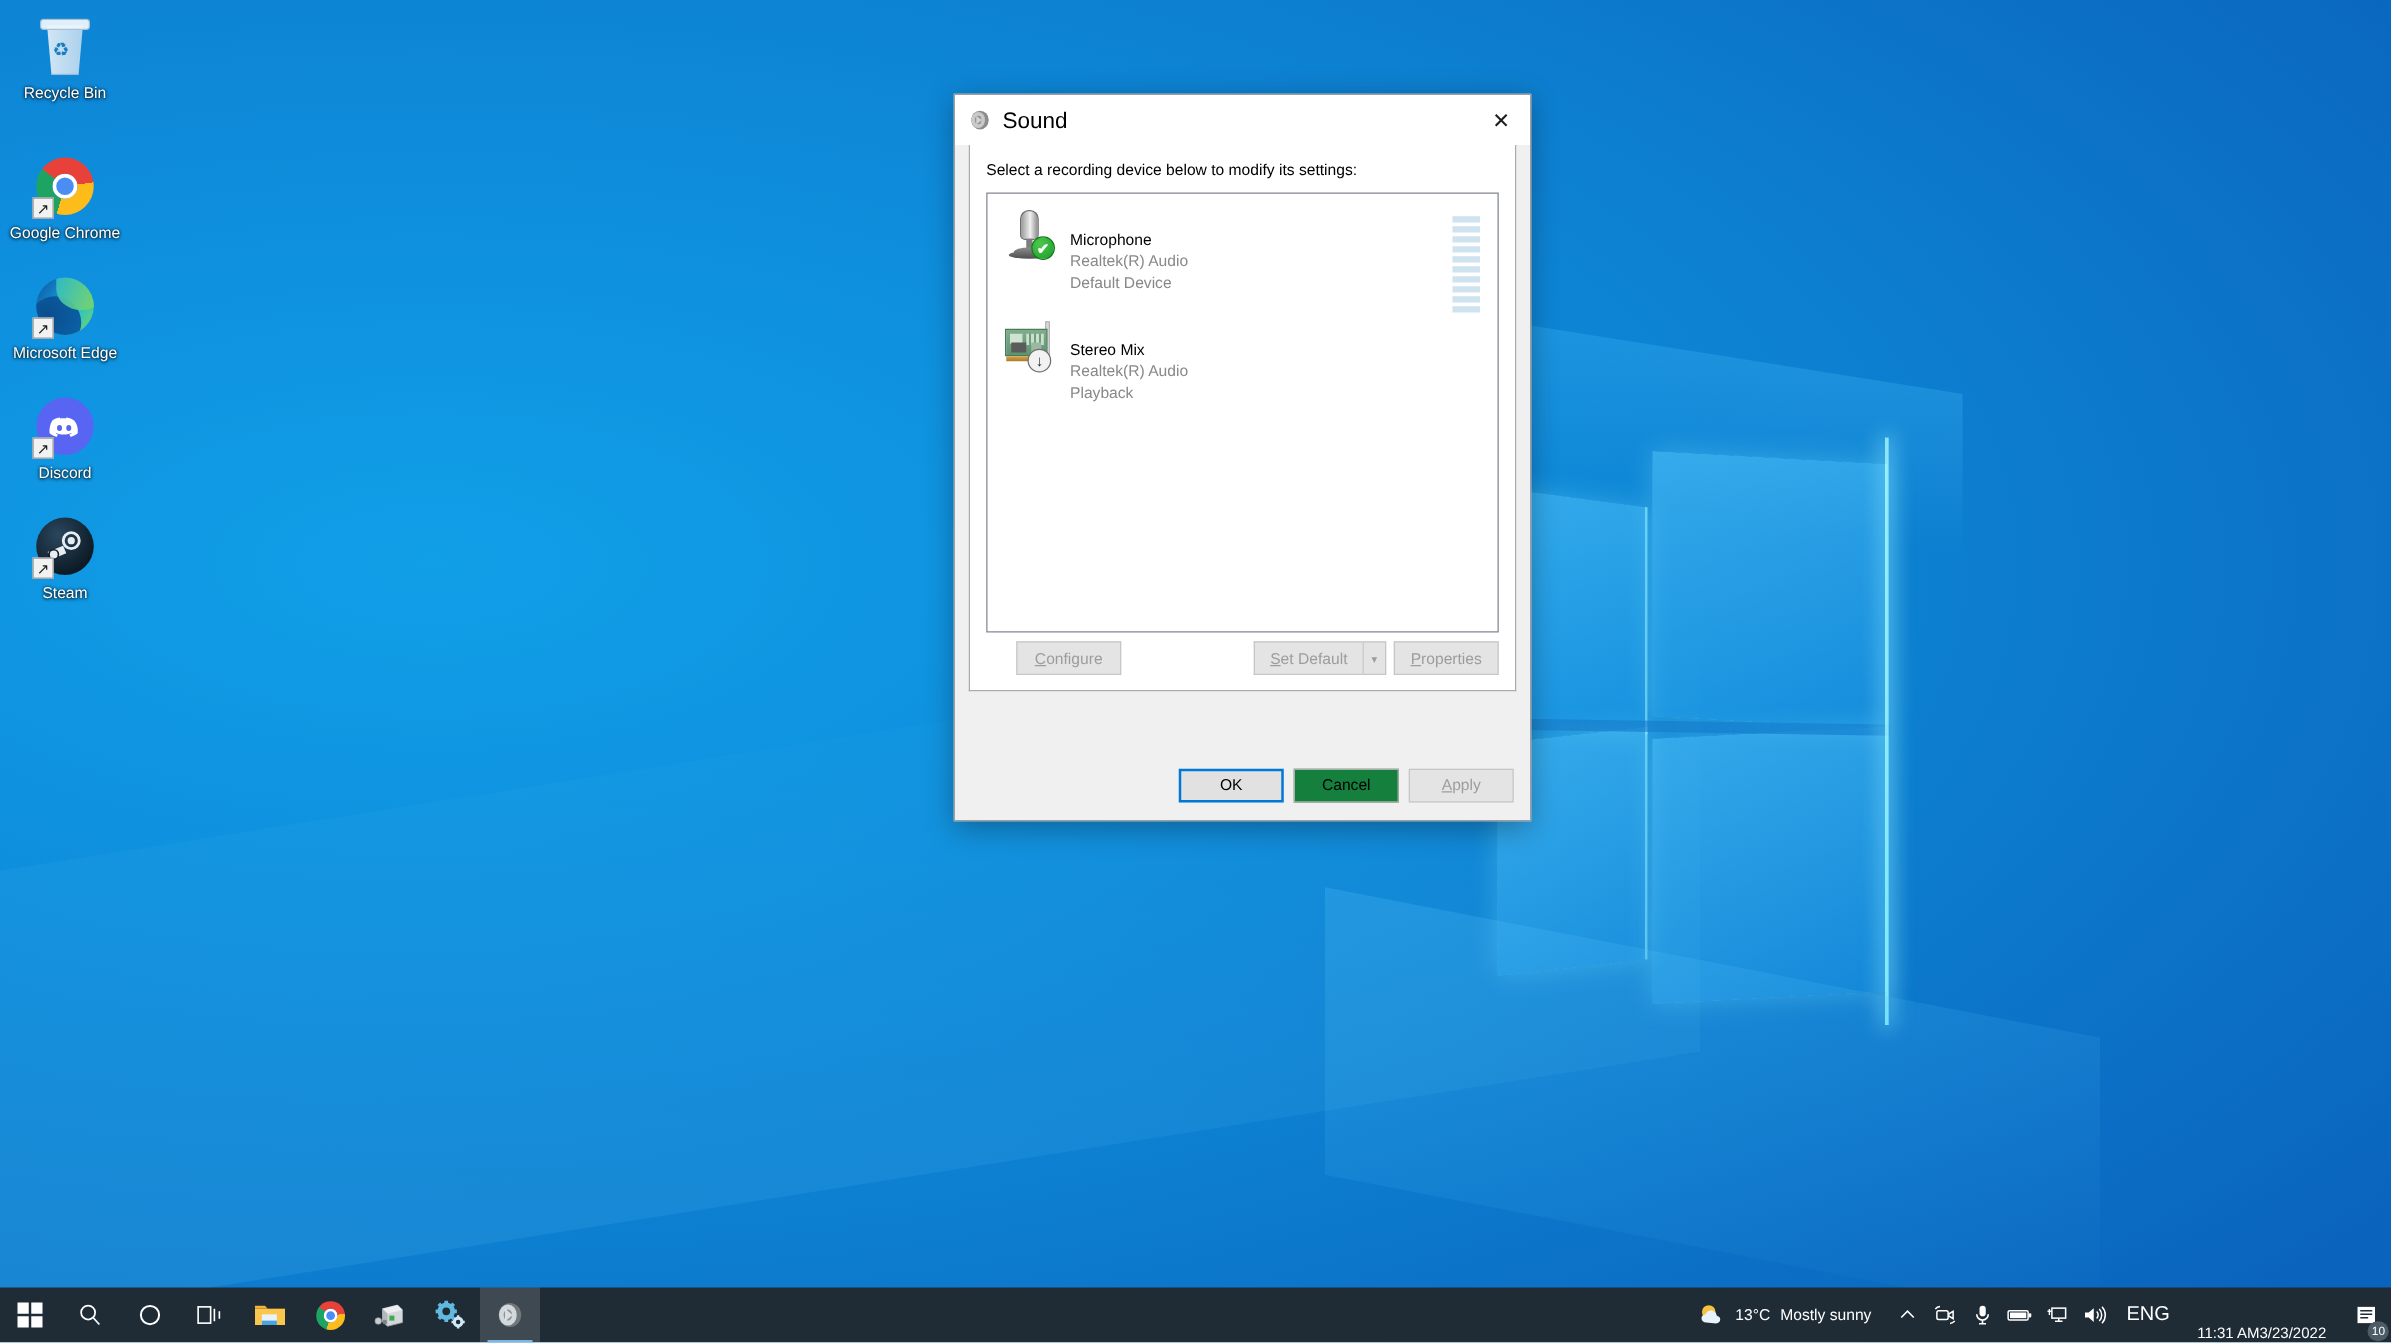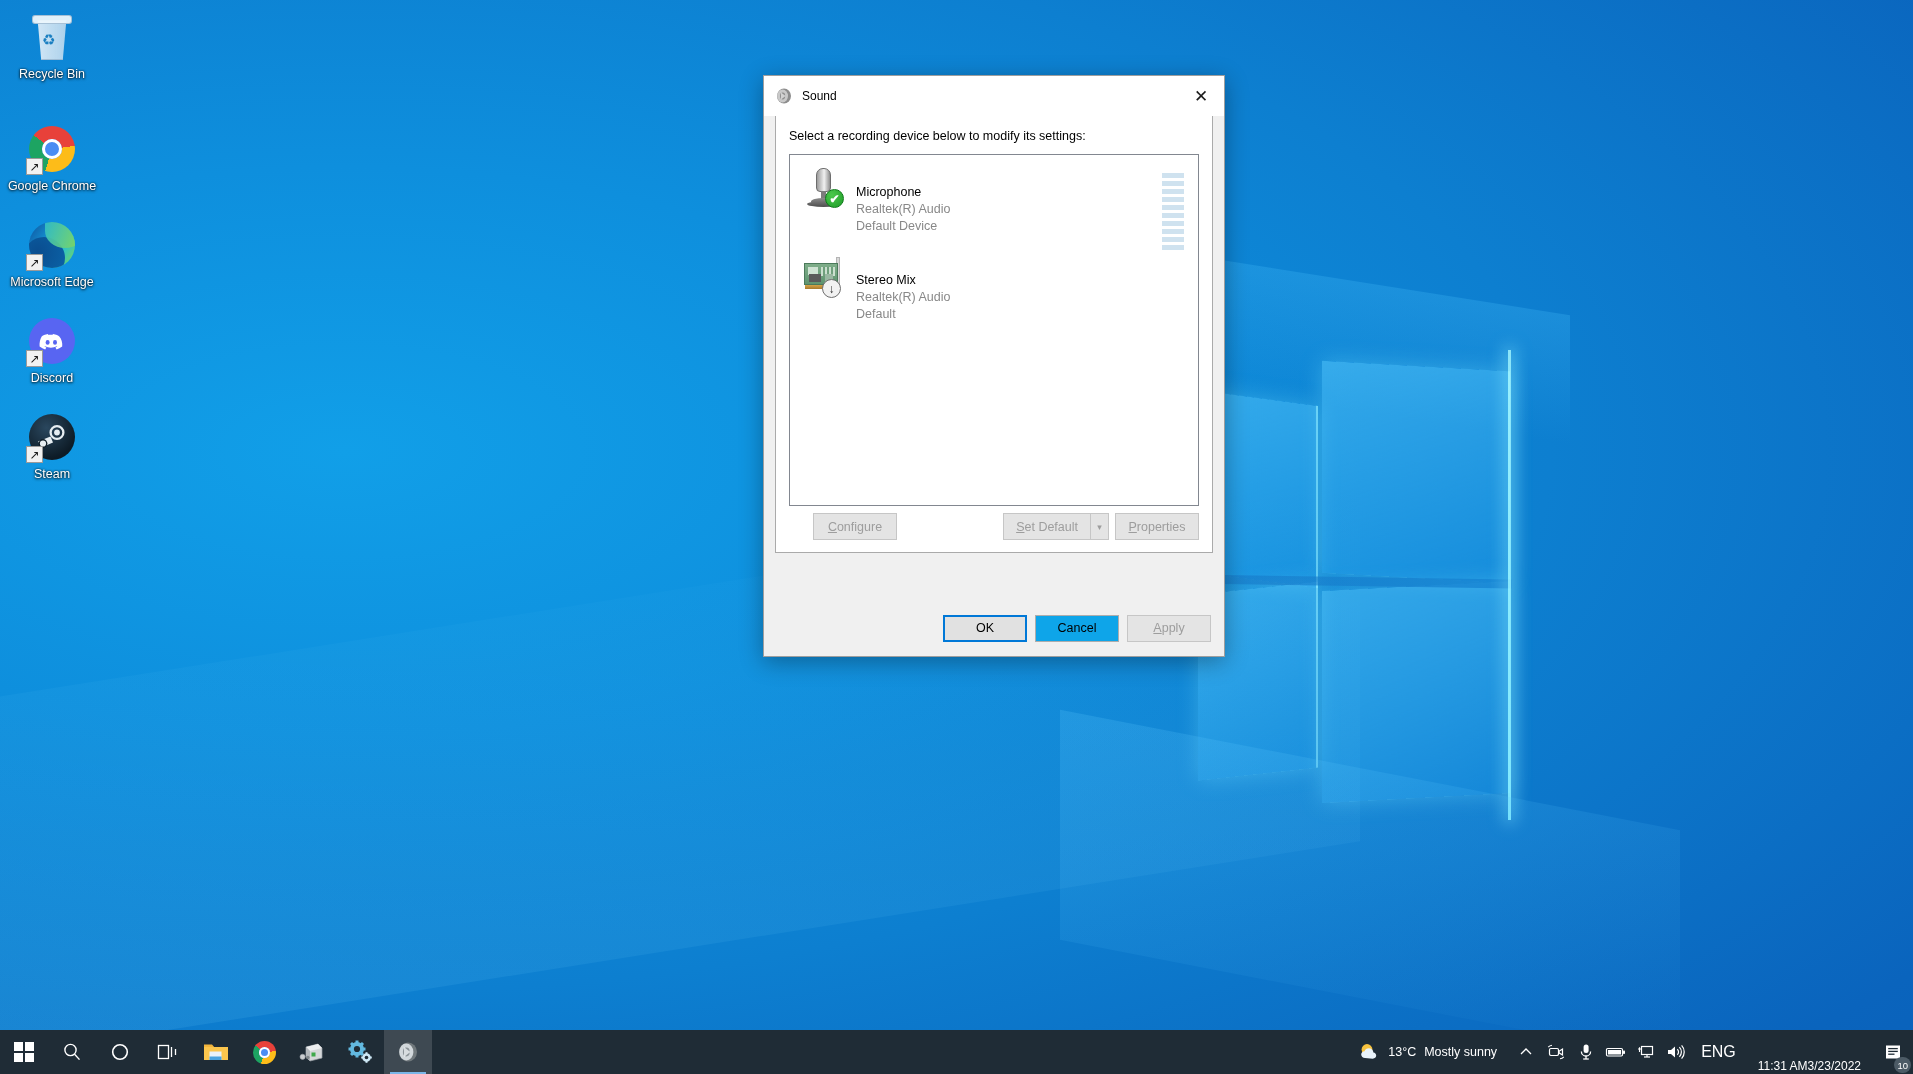--- a/index.html
+++ b/index.html
@@ -123,21 +123,21 @@
     border: 1px solid #9e9e9e;
     box-shadow: 0 5px 22px rgba(0,0,0,0.32);
     font-size: 12.5px; color: #000;
   }
   .titlebar {
     height: 40px; background: #ffffff;
     display: flex; align-items: center; padding-left: 11px;
     position: relative;
   }
   .title-ico { width: 18px; height: 18px; margin-right: 9px; position: relative; }
-  .title-text { font-size: 12px; color: #000; }
+  .title-text { font-size: 18px; color: #000; }
   .close-btn {
     position: absolute; right: 0; top: 0; width: 46px; height: 40px;
     display: flex; align-items: center; justify-content: center;
     font-size: 17px; color: #1b1b1b; cursor: default;
   }
 
   
   .tabstrip {
     display: flex; align-items: flex-end; height: 27px;
     padding-left: 11px; background: #ffffff;
@@ -217,21 +217,21 @@
   .vuseg { width: 22px; height: 5px; background: #cfe2ef; }
 
   
   .btnrow {
     position:absolute; left:13px; right:13px; bottom:12px;
     display:flex; align-items:center;padding-left:24px;
   }
   .btn {
     height: 27px; min-width: 84px; padding: 0 12px;
     font-size: 12.5px; font-family: "Liberation Sans", sans-serif;
-    background: #0ea5e9; border: 1px solid #adadad; color: #000;
+    background: #15803d; border: 1px solid #adadad; color: #000;
     display:flex; align-items:center; justify-content:center; cursor: default;
   }
   .btn.disabled { color: #9d9d9d; background: #e4e4e4; border-color: #c6c6c6; }
   .spacer { flex: 1; }
   .split { display:flex;border-radius:12px; }
   .split .btn-main { border-right: none; }
   .btn-arrow {
     width: 19px; min-width:19px; padding:0;
     border-left: 1px solid #c6c6c6;
     font-size: 9px;
@@ -416,21 +416,21 @@
             <div class="card-bracket"></div>
             <div class="card-pcb"></div>
             <div class="card-chip"></div>
             <div class="card-chip2"></div>
             <div class="card-gold"></div>
             <div class="badge-disabled">↓</div>
           </div>
           <div class="device-text">
             <div class="dev-name">Stereo Mix</div>
             <div class="dev-sub">Realtek(R) Audio</div>
-            <div class="dev-sub">Default</div>
+            <div class="dev-sub">Playback</div>
           </div>
         </div>
 
       </div>
 
       <div class="btnrow">
         <div class="btn disabled">
           <span><u>C</u><span>onfigure</span></span>
         </div>
         <div class="spacer"></div>

